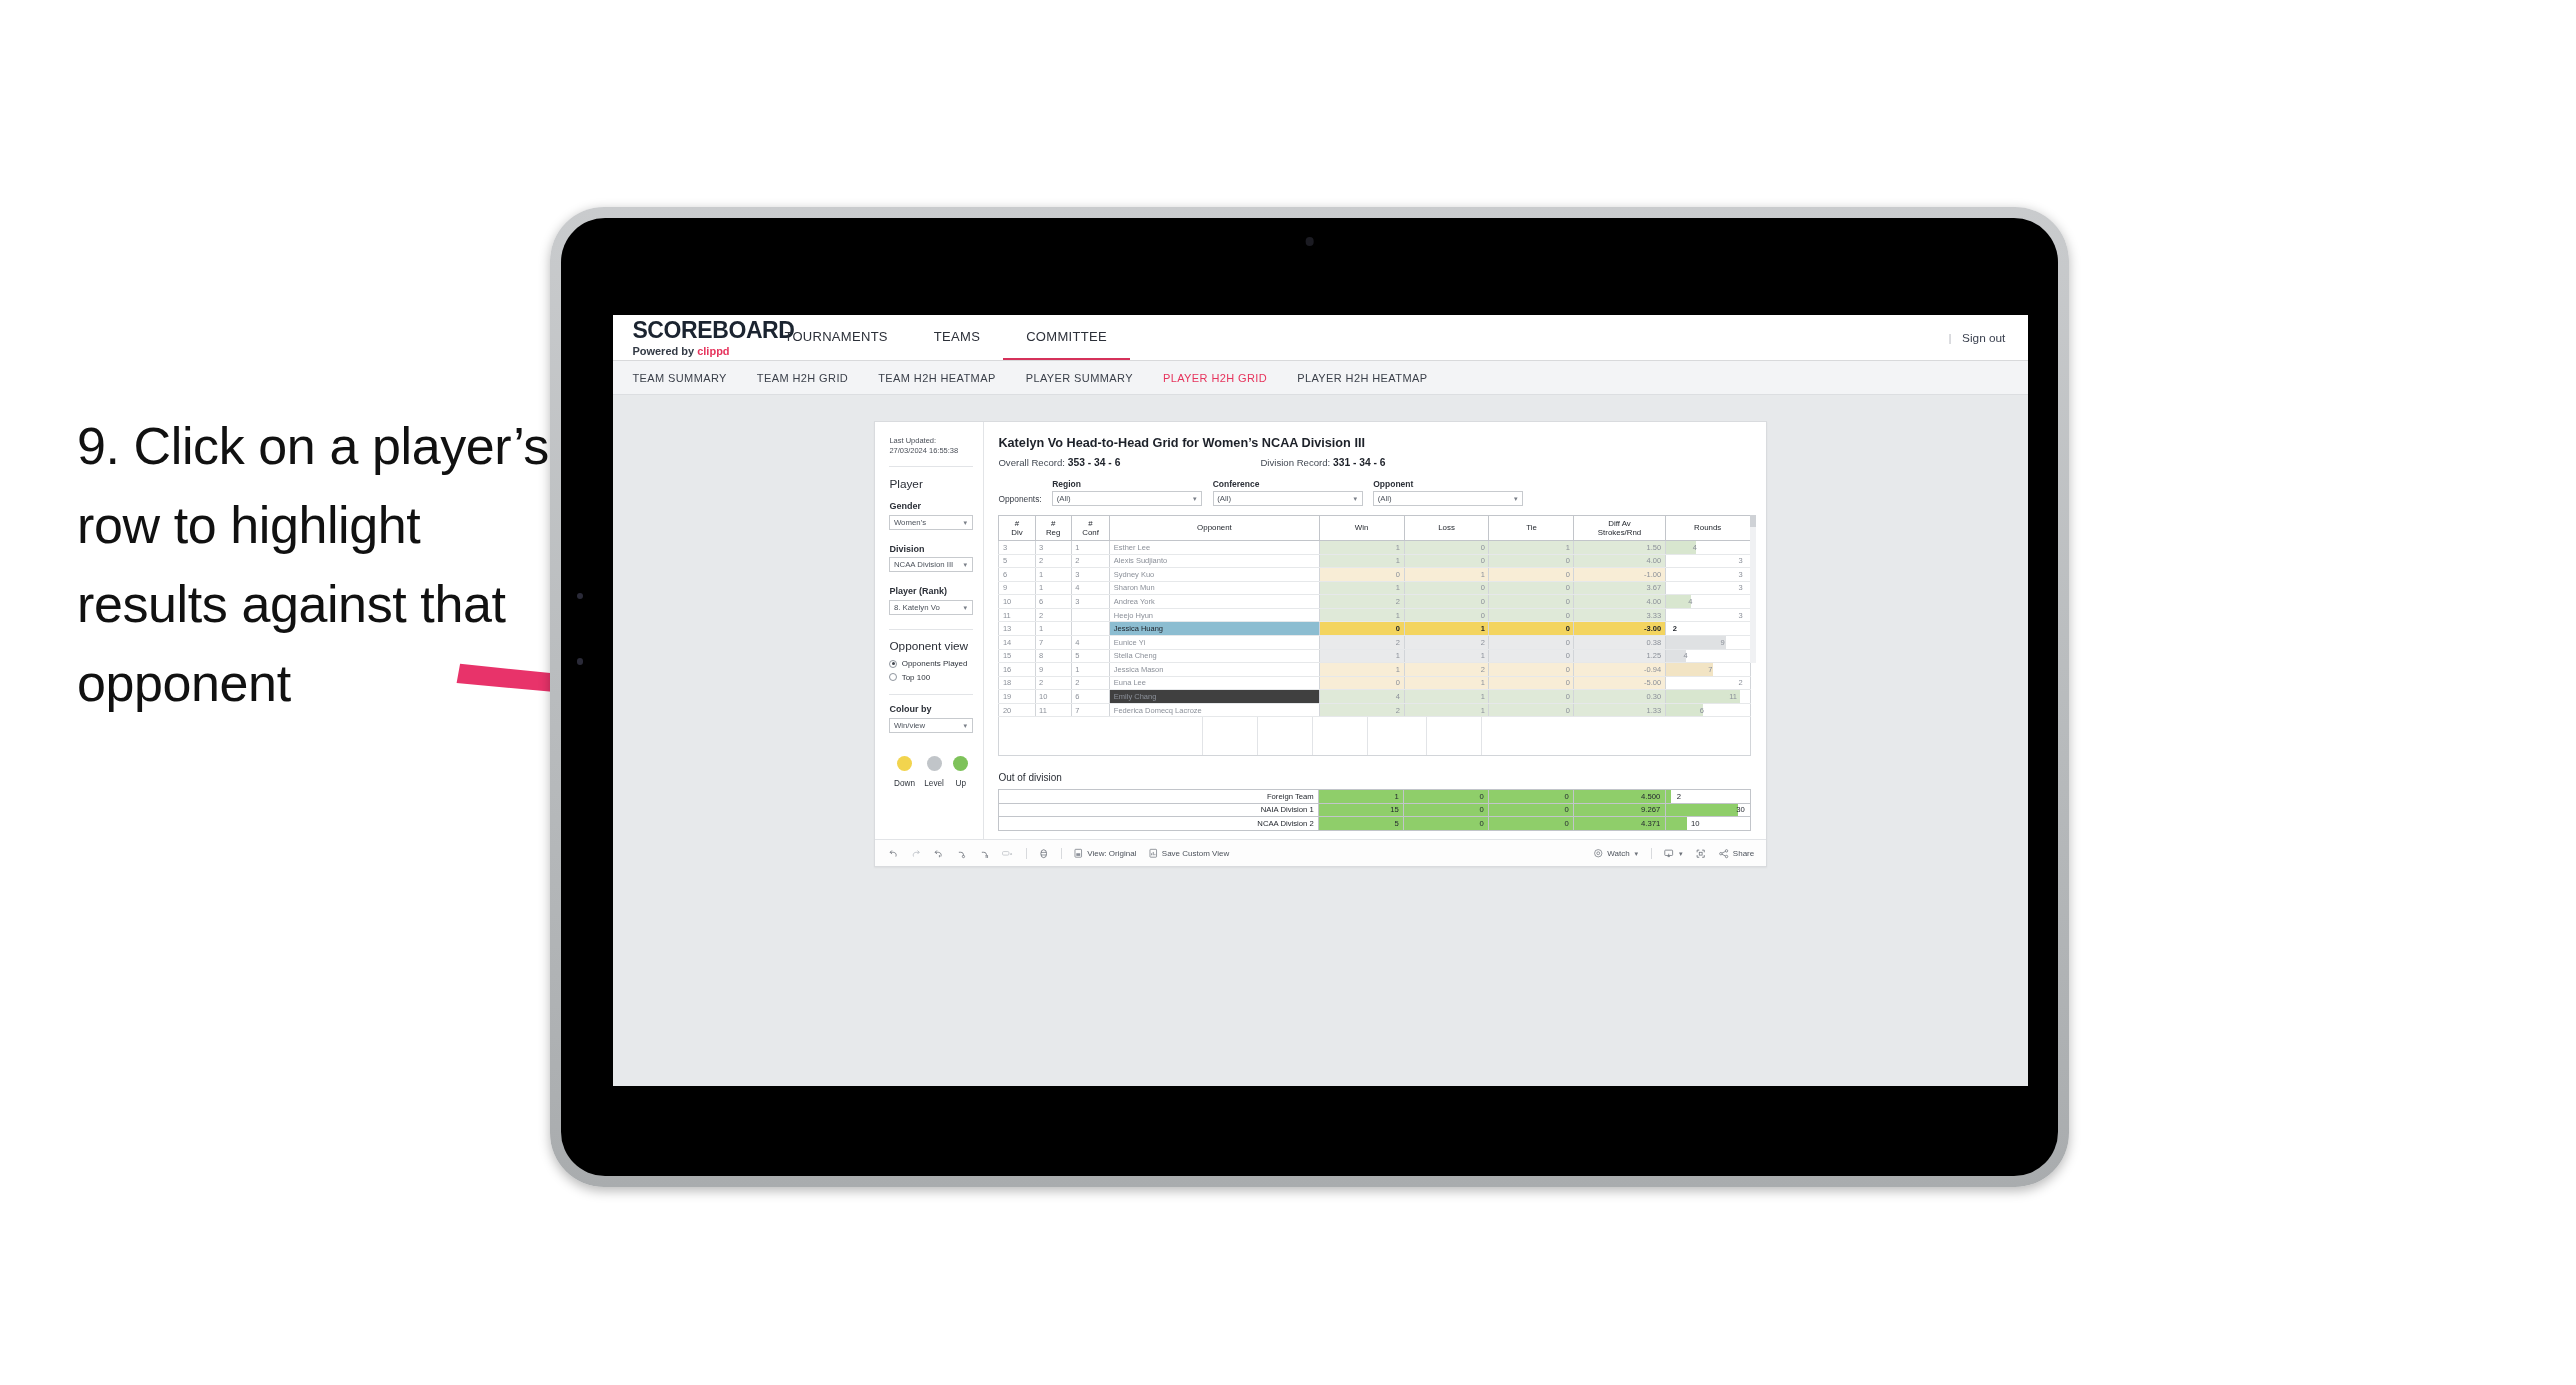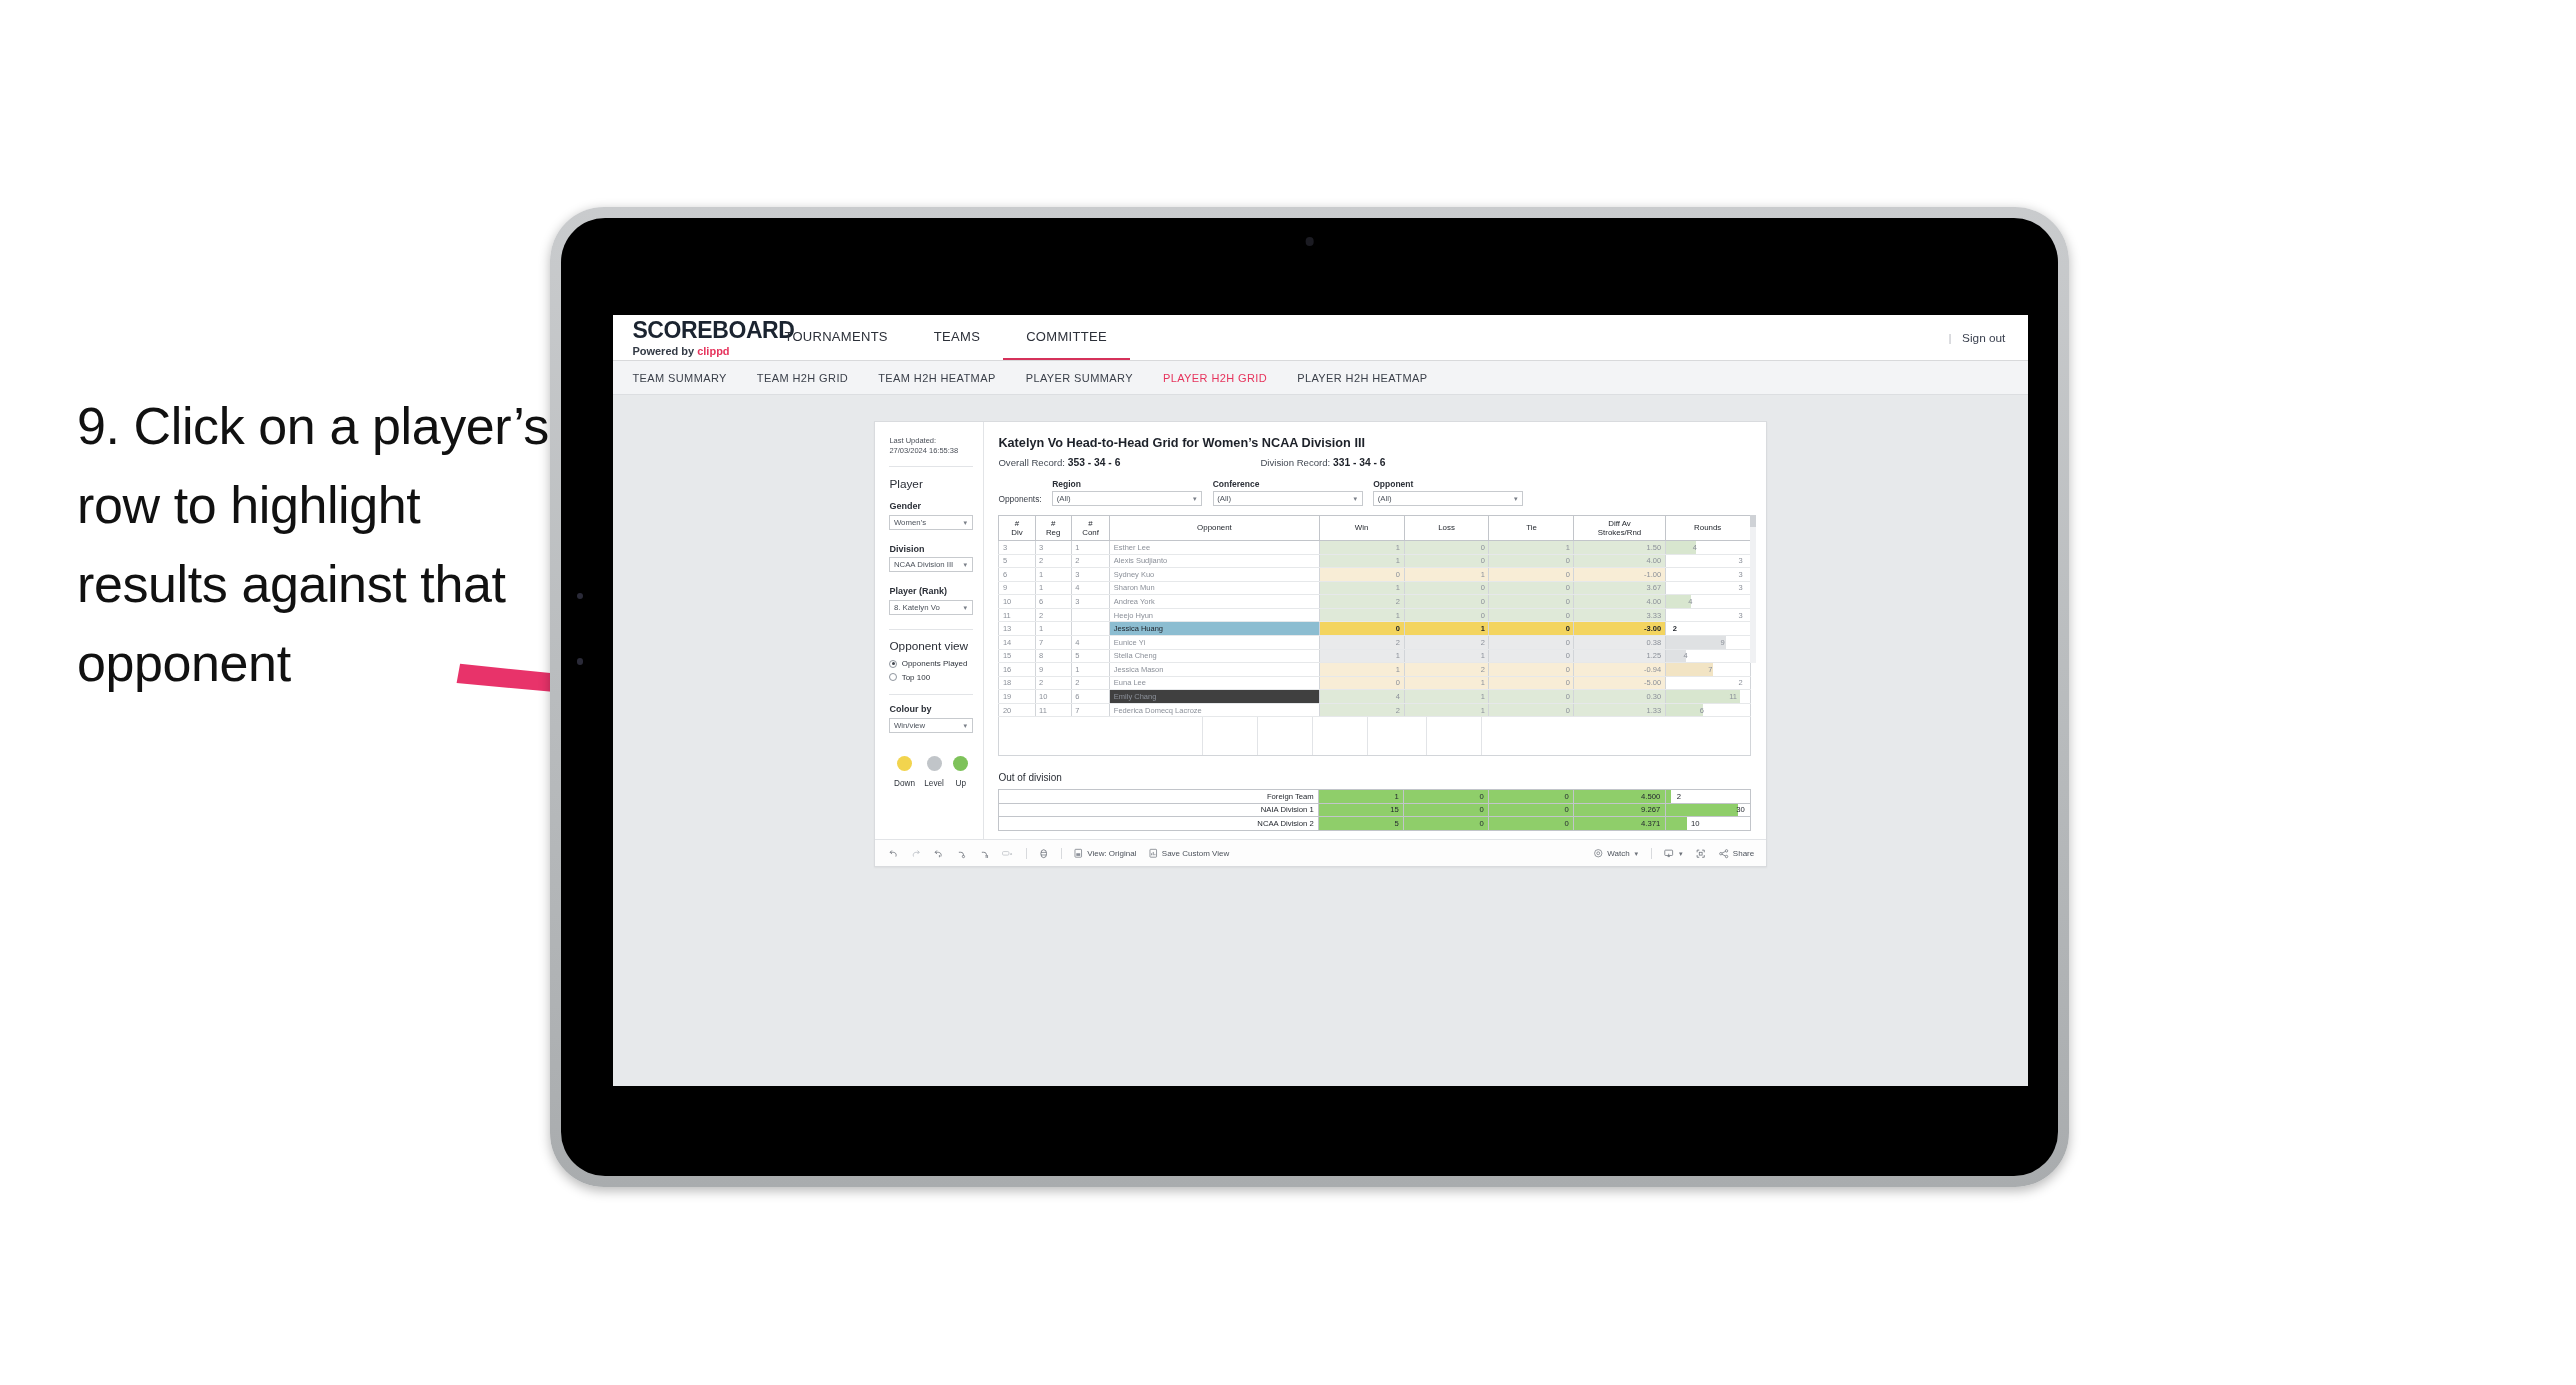--- a/index.html
+++ b/index.html
@@ -4,21 +4,21 @@
 <style>
   html,body{margin:0;padding:0;}
   body{
     width:2576px;height:1386px;background:#ffffff;
     font-family:"Liberation Sans",sans-serif;
     overflow:hidden;position:relative;
   }
 
   
   #caption{
-    position:absolute;left:77px;top:387px;width:489px;
+    position:absolute;left:77px;top:407px;width:489px;
     font-size:52px;line-height:1.52;color:#111111;
     font-family:"Liberation Sans",sans-serif;font-weight:400;
     letter-spacing:-0.4px;
   }
 
   
   #arrow{position:absolute;left:454px;top:629px;width:664px;height:122px;}
 
   
   #tablet{

